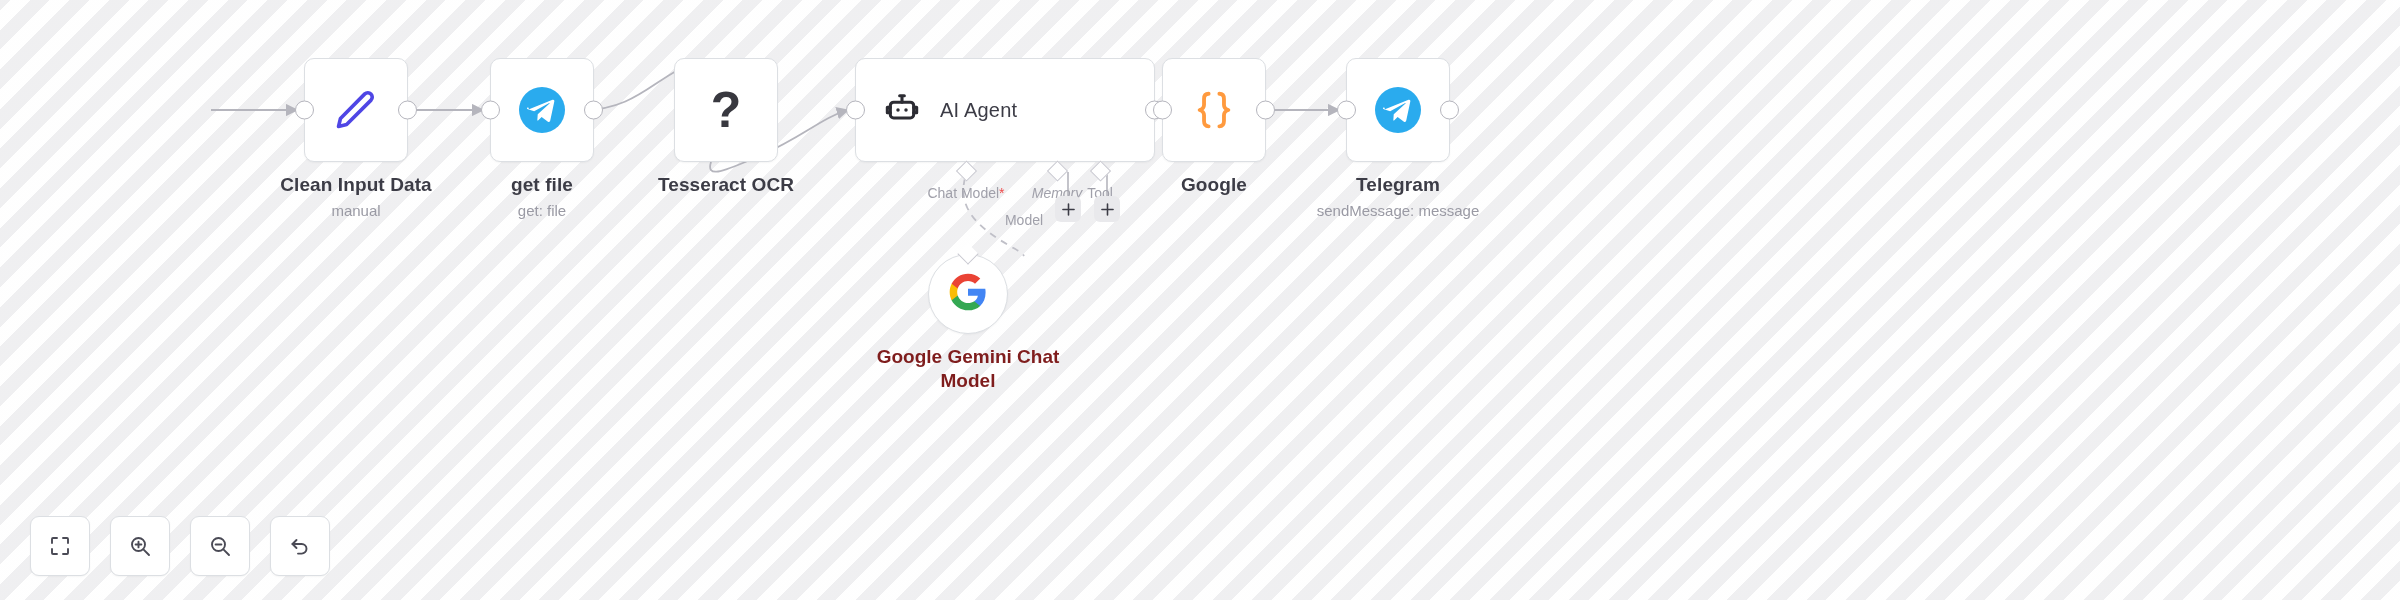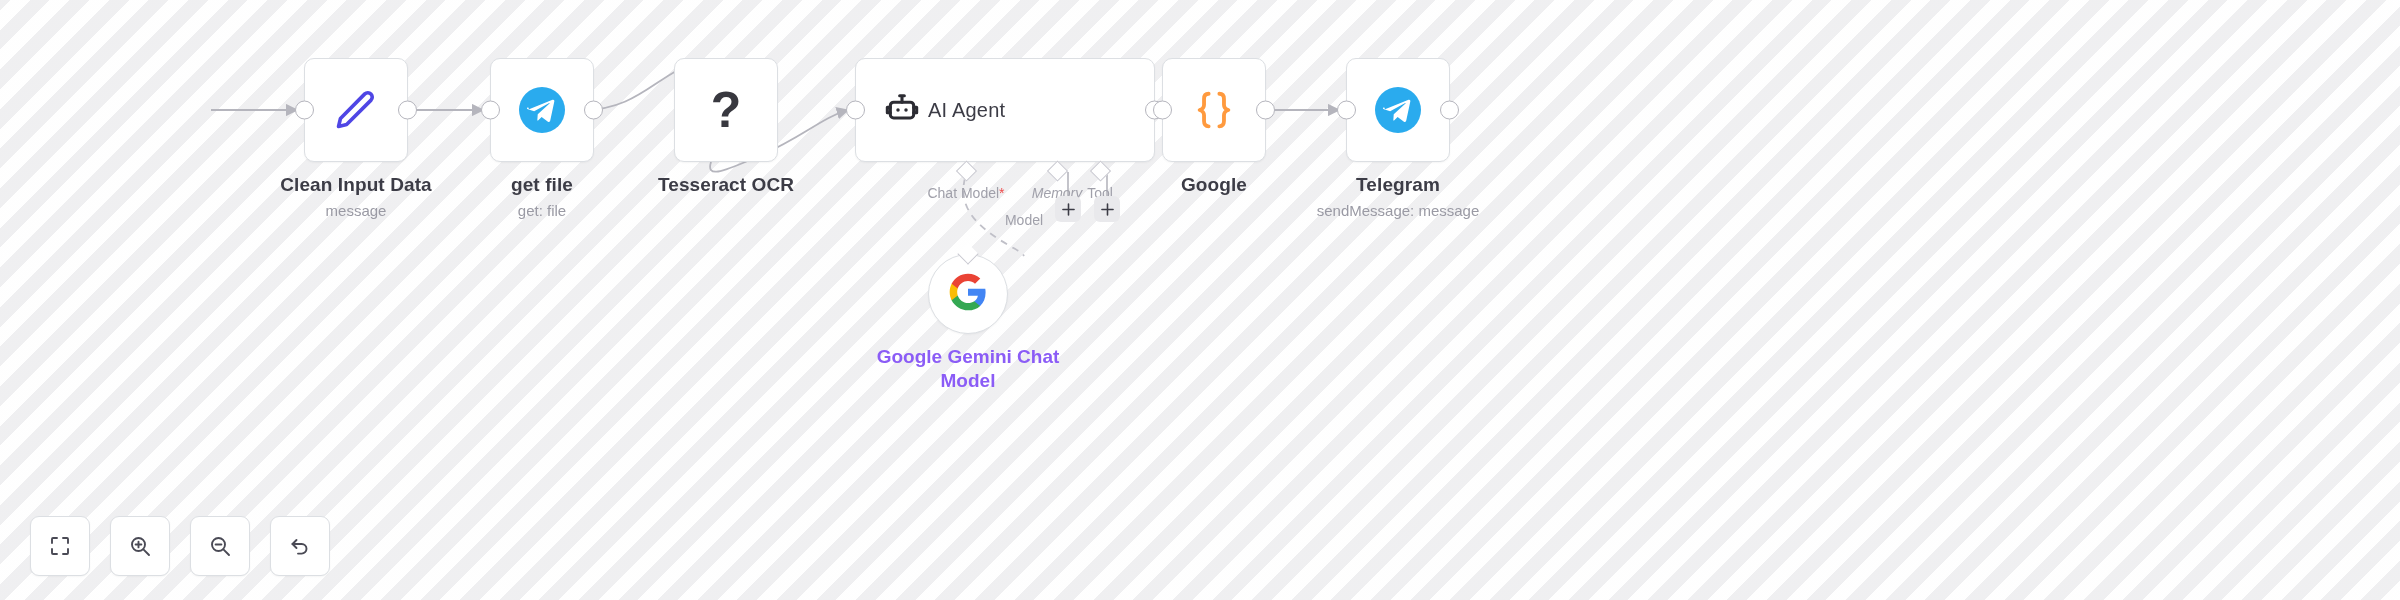--- a/index.html
+++ b/index.html
@@ -123,21 +123,21 @@
   }
 
   
   .agent-inner {
     position: absolute;
     left: 26px;
     top: 50%;
     transform: translateY(-50%);
     display: flex;
     align-items: center;
-    gap: 6px;
+    gap: 18px;
   }
   .agent-name {
     font-size: 20px;
     color: #3c3c46;
     font-weight: normal;
     letter-spacing: 0.2px;
   }
 
   
   .subconn {
@@ -211,21 +211,21 @@
   }
   .subnode-caption {
     position: absolute;
     top: 90px;
     left: 50%;
     transform: translateX(-50%);
     width: 230px;
     text-align: center;
     font-size: 19px;
     font-weight: bold;
-    color: #8b5cf6;
+    color: #7f1d1d;
     line-height: 1.28;
   }
   .edge-label {
     position: absolute;
     transform: translateX(-50%);
     font-size: 14px;
     color: #a0a0aa;
     white-space: nowrap;
   }
 
@@ -285,21 +285,21 @@
   <div class="node square" style="left:304px; top:58px;">
     <span class="node-icon">
       <svg width="46" height="46" viewBox="0 0 24 24" fill="none" stroke="#4F46E5" stroke-width="1.9" stroke-linecap="round" stroke-linejoin="round">
         <path d="M16.6 3.6 a2.3 2.3 0 0 1 3.25 3.25 L7.1 19.6 l-4.2 1 1-4.2 z"></path>
       </svg>
     </span>
     <span class="dot in"></span>
     <span class="dot out"></span>
     <div class="caption">
       <div class="title">Clean Input Data</div>
-      <div class="subtitle">message</div>
+      <div class="subtitle">manual</div>
     </div>
   </div>
 
   <div class="node square" style="left:490px; top:58px;">
     <span class="node-icon">
       <svg width="46" height="46" viewBox="0 0 48 48">
         <circle cx="24" cy="24" r="24" fill="#2AABEE"></circle>
         <path d="M10.5 23.2 L35 13.4 c1.2-.45 2.2.28 1.8 2.08 l-4.2 19.6 c-.3 1.45-1.18 1.8-2.4 1.12 l-6.6-4.87 -3.18 3.07 c-.35.35-.65.65-1.33.65 l.47-6.73 12.3-11.1 c.53-.47-.12-.74-.82-.27 L15.8 25.3 l-6.5-2.03 c-1.4-.44-1.44-1.4.2-2.07 z" fill="#ffffff"></path>
       </svg>
     </span>

